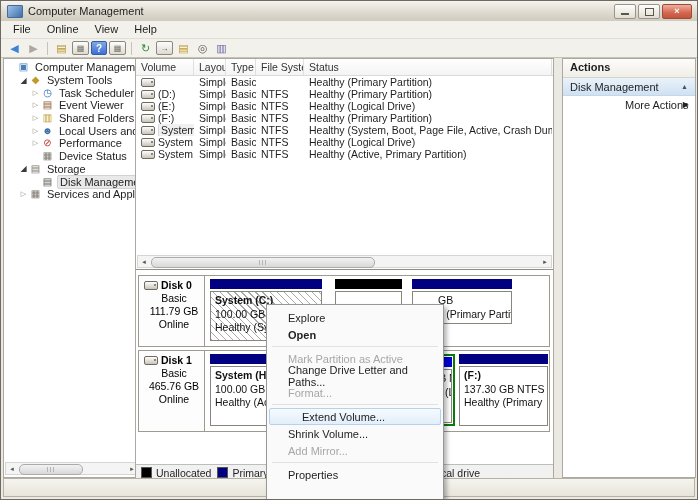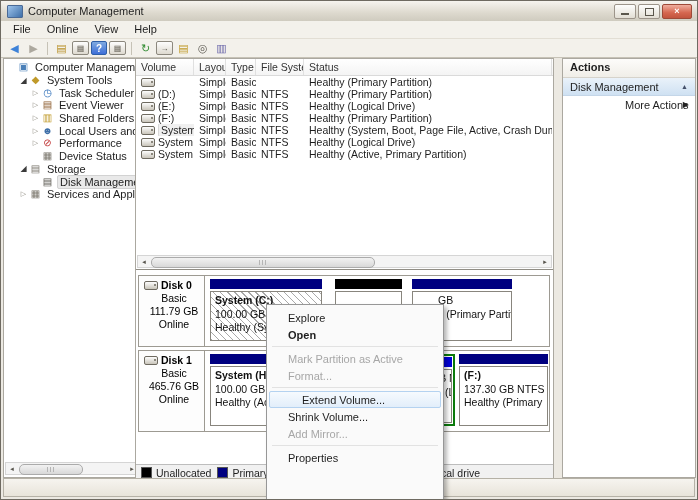--- a/index.html
+++ b/index.html
@@ -328,21 +328,21 @@
             <div class="pt-body hatched">
               <div class="pt-line b">System (C:)</div>
               <div class="pt-line">100.00 GB N</div>
               <div class="pt-line">Healthy (Sy</div>
             </div>
           </div>
           <div class="pt" style="left: 196px; width: 67px; top: 3px; height: 62px;">
             <div class="pt-bar" style="background: rgb(0, 0, 0);"></div>
             <div class="pt-body"></div>
           </div>
-          <div class="pt" style="left: 273px; width: 100px; top: 3px; height: 62px;">
+          <div class="pt" style="left: 273px; width: 100px; top: 3px; height: 45px;">
             <div class="pt-bar" style="background: rgb(0, 0, 128);"></div>
             <div class="pt-body">
               <div class="pt-line b" style="padding-left: 21px;"></div>
               <div class="pt-line" style="padding-left: 21px;">GB</div>
               <div class="pt-line" style="padding-left: 21px;">y (Primary Partitio</div>
             </div>
           </div>
         </div>
         <div class="disk-row" style="top: 80px; height: 82px;">
           <div class="disk-label">
@@ -394,20 +394,21 @@
     </div>
   </div>
 
   <div class="statusbar"></div>
 
   <div class="context-menu" id="ctxMenu">
       <div class="cm-item">Explore</div>
       <div class="cm-item bold">Open</div>
       <div class="cm-sep"></div>
       <div class="cm-item disabled">Mark Partition as Active</div>
+      <div class="cm-item">Change Drive Letter and Paths...</div>
       <div class="cm-item disabled">Format...</div>
       <div class="cm-sep"></div>
       <div class="cm-item hl">Extend Volume...</div>
       <div class="cm-item">Shrink Volume...</div>
       <div class="cm-item disabled">Add Mirror...</div>
       <div class="cm-sep"></div>
       <div class="cm-item">Properties</div>
     </div>
 
 </div>

